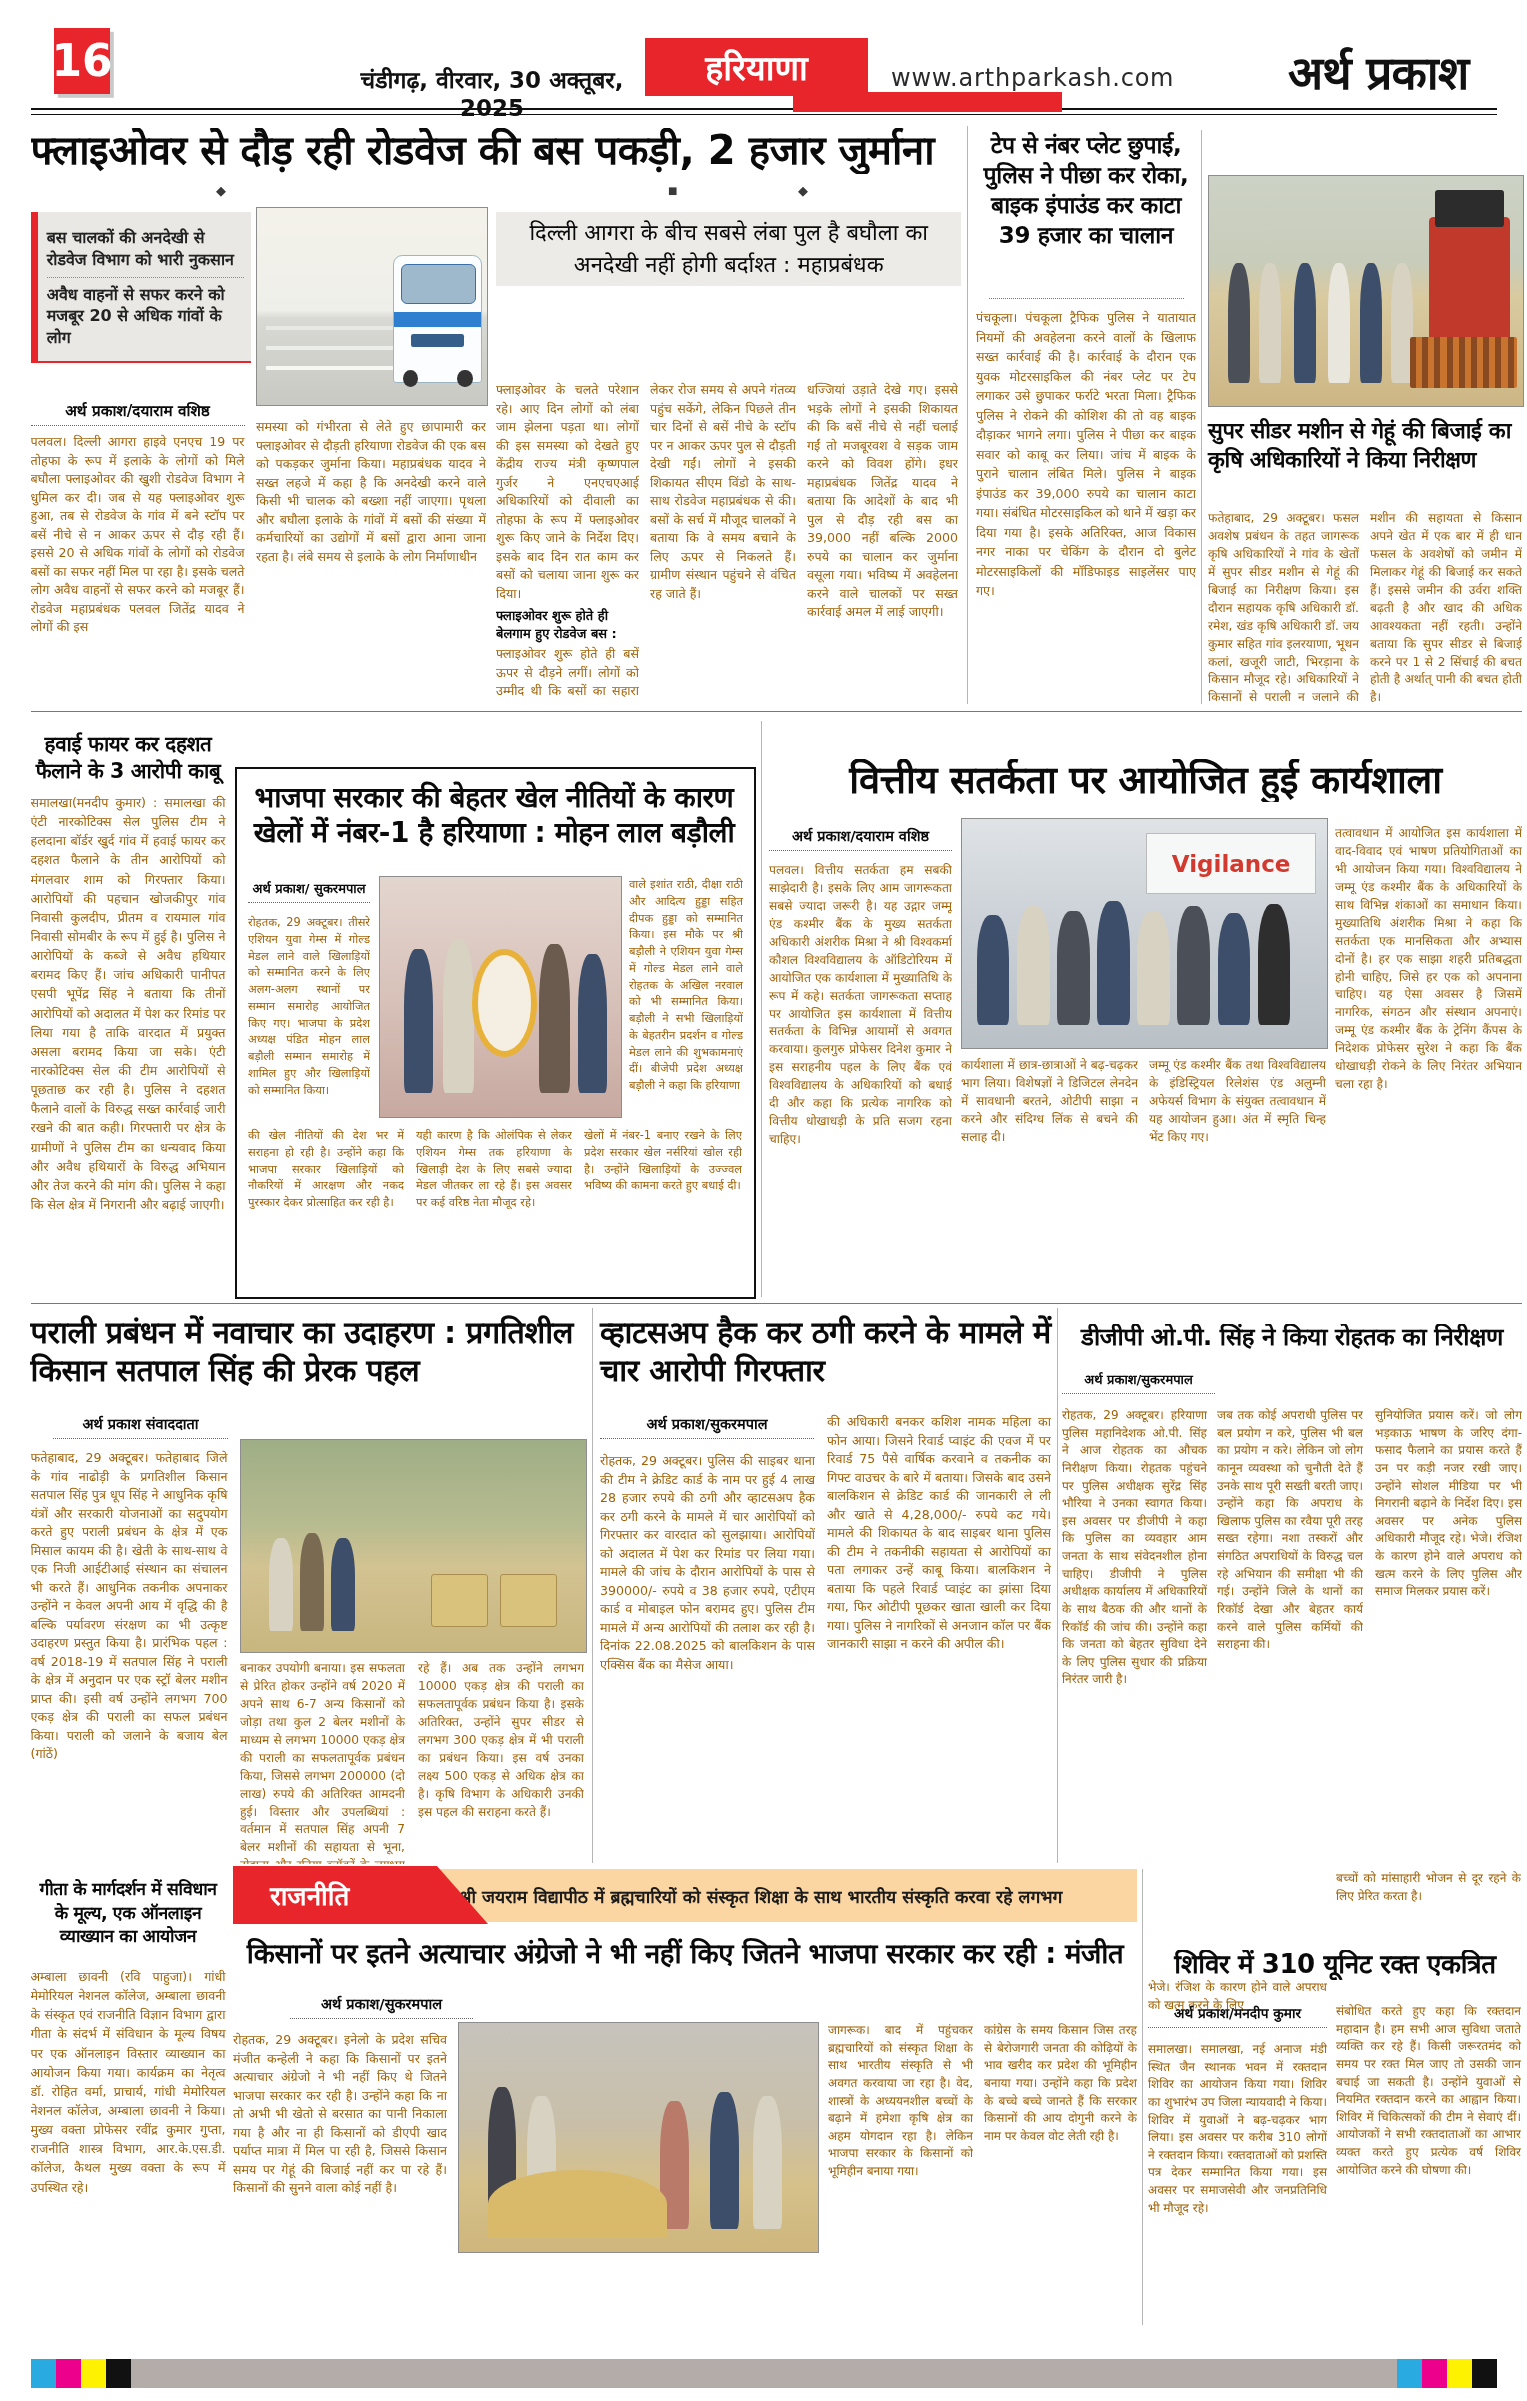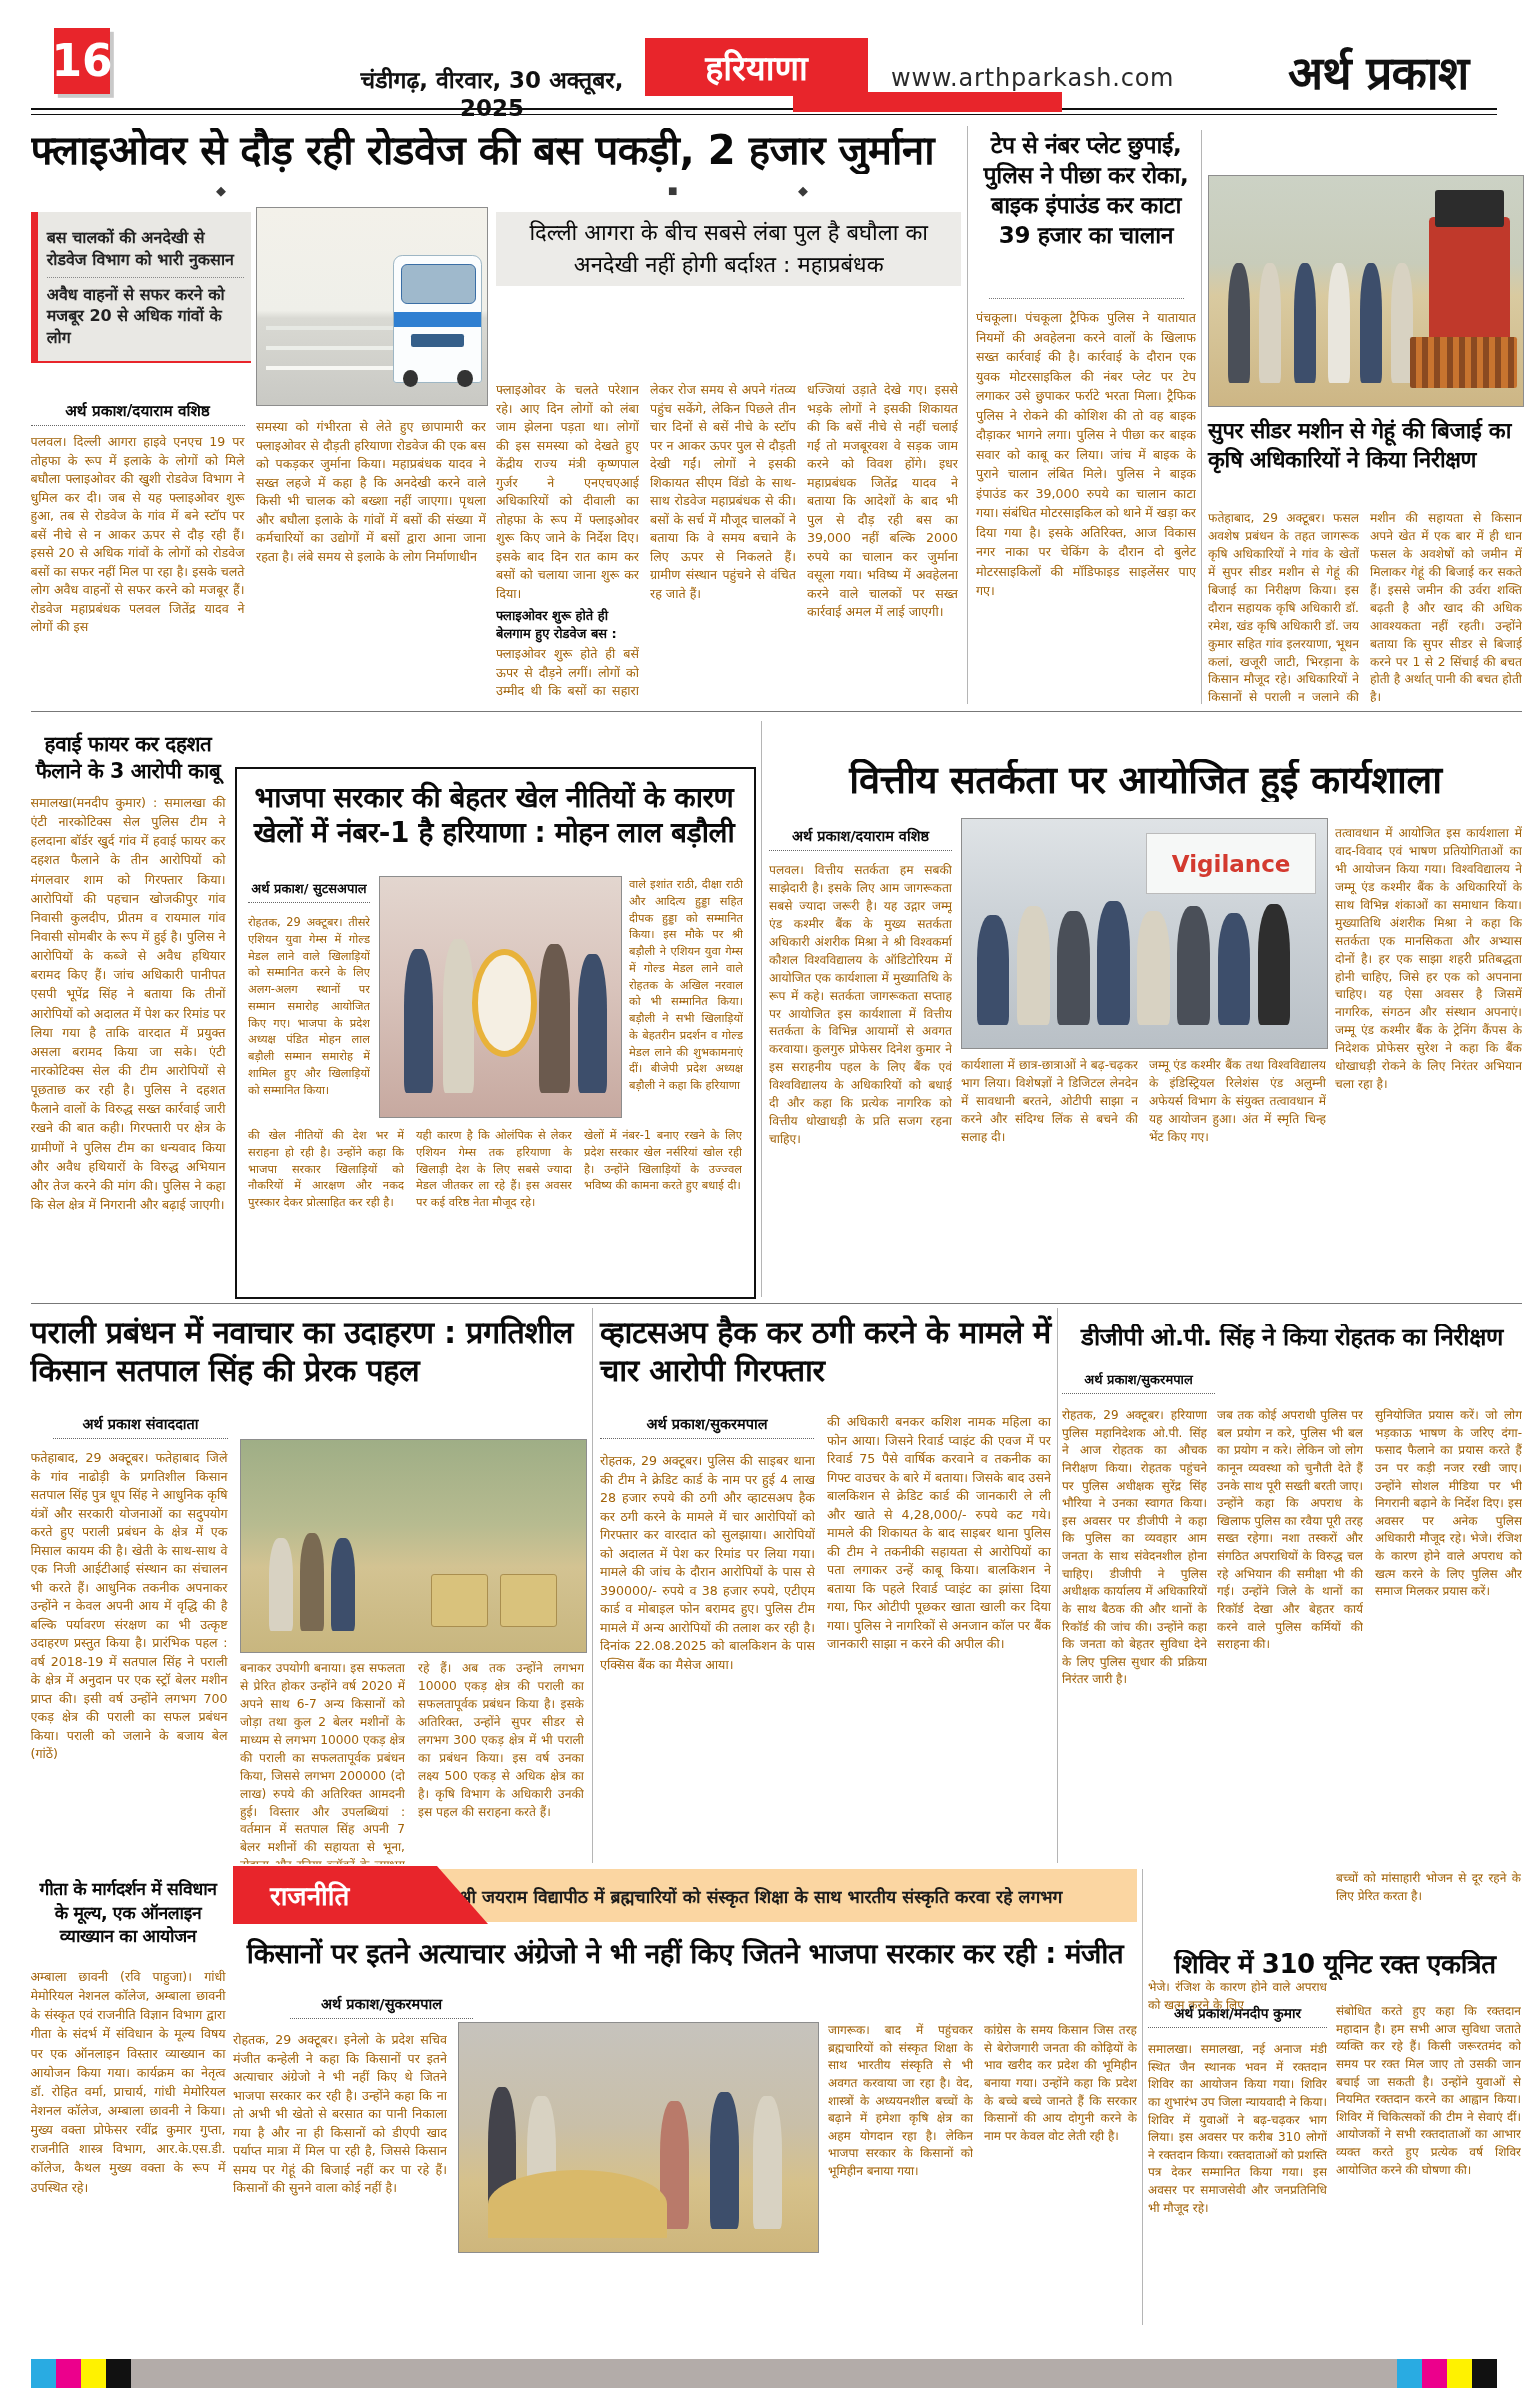--- a/index.html
+++ b/index.html
@@ -136,21 +136,21 @@
 <div class="abs bt" style="left:1208px;top:510px;width:151px;height:192px;font-size:12.2px;">फतेहाबाद, 29 अक्टूबर। फसल अवशेष प्रबंधन के तहत जागरूक कृषि अधिकारियों ने गांव के खेतों में सुपर सीडर मशीन से गेहूं की बिजाई का निरीक्षण किया। इस दौरान सहायक कृषि अधिकारी डॉ. रमेश, खंड कृषि अधिकारी डॉ. जय कुमार सहित गांव इलरयाणा, भूथन कलां, खजूरी जाटी, भिरड़ाना के किसान मौजूद रहे। अधिकारियों ने किसानों से पराली न जलाने की अपील की।</div>
 <div class="abs bt" style="left:1370px;top:510px;width:152px;height:192px;font-size:12.2px;">मशीन की सहायता से किसान अपने खेत में एक बार में ही धान फसल के अवशेषों को जमीन में मिलाकर गेहूं की बिजाई कर सकते हैं। इससे जमीन की उर्वरा शक्ति बढ़ती है और खाद की अधिक आवश्यकता नहीं रहती। उन्होंने बताया कि सुपर सीडर से बिजाई करने पर 1 से 2 सिंचाई की बचत होती है अर्थात् पानी की बचत होती है।</div>
 
 <div class="abs rule" style="left:30.5px;top:711px;width:1491px;height:0.8px;background:#777;"></div>
 
 <div class="abs hl ctr" style="left:30.5px;top:731px;width:195px;font-size:20.6px;line-height:1.3;">हवाई फायर कर दहशत फैलाने के 3 आरोपी काबू</div>
 <div class="abs bt" style="left:30.5px;top:793px;width:195px;height:496px;line-height:1.52;">समालखा(मनदीप कुमार) : समालखा की एंटी नारकोटिक्स सेल पुलिस टीम ने हलदाना बॉर्डर खुर्द गांव में हवाई फायर कर दहशत फैलाने के तीन आरोपियों को मंगलवार शाम को गिरफ्तार किया। आरोपियों की पहचान खोजकीपुर गांव निवासी कुलदीप, प्रीतम व रायमाल गांव निवासी सोमबीर के रूप में हुई है। पुलिस ने आरोपियों के कब्जे से अवैध हथियार बरामद किए हैं। जांच अधिकारी पानीपत एसपी भूपेंद्र सिंह ने बताया कि तीनों आरोपियों को अदालत में पेश कर रिमांड पर लिया गया है ताकि वारदात में प्रयुक्त असला बरामद किया जा सके। एंटी नारकोटिक्स सेल की टीम आरोपियों से पूछताछ कर रही है। पुलिस ने दहशत फैलाने वालों के विरुद्ध सख्त कार्रवाई जारी रखने की बात कही। गिरफ्तारी पर क्षेत्र के ग्रामीणों ने पुलिस टीम का धन्यवाद किया और अवैध हथियारों के विरुद्ध अभियान और तेज करने की मांग की। पुलिस ने कहा कि सेल क्षेत्र में निगरानी और बढ़ाई जाएगी।</div>
 
 <div class="abs blackbox" style="left:235px;top:767px;width:517px;height:528px;"></div>
 <div class="abs hl ctr" style="left:246px;top:780px;width:496px;font-size:28px;line-height:1.25;">भाजपा सरकार की बेहतर खेल नीतियों के कारण खेलों में नंबर-1 है हरियाणा : मोहन लाल बड़ौली</div>
-<div class="abs byl" style="left:248px;top:879px;width:122px;font-size:13px;">अर्थ प्रकाश/ सुटसअपाल</div>
+<div class="abs byl" style="left:248px;top:879px;width:122px;font-size:13px;">अर्थ प्रकाश/ सुकरमपाल</div>
 <div class="abs bt" style="left:248px;top:914px;width:122px;height:200px;font-size:11.4px;">रोहतक, 29 अक्टूबर। तीसरे एशियन युवा गेम्स में गोल्ड मेडल लाने वाले खिलाड़ियों को सम्मानित करने के लिए अलग-अलग स्थानों पर सम्मान समारोह आयोजित किए गए। भाजपा के प्रदेश अध्यक्ष पंडित मोहन लाल बड़ौली सम्मान समारोह में शामिल हुए और खिलाड़ियों को सम्मानित किया।</div>
 <div class="photo p-sports" style="left:379px;top:876px;width:241px;height:240px;">
   <div class="person blue" style="left:10%;height:60%;width:12%;"></div>
   <div class="person light" style="left:26%;height:64%;width:13%;"></div>
   <div class="garland"></div>
   <div class="person" style="left:66%;height:62%;width:13%;background:#6b5a4e;"></div>
   <div class="person blue" style="left:82%;height:58%;width:12%;"></div>
 </div>
 <div class="abs bt" style="left:629px;top:876px;width:114px;height:243px;font-size:11.4px;">वाले इशांत राठी, दीक्षा राठी और आदित्य हुड्डा सहित दीपक हुड्डा को सम्मानित किया। इस मौके पर श्री बड़ौली ने एशियन युवा गेम्स में गोल्ड मेडल लाने वाले रोहतक के अखिल नरवाल को भी सम्मानित किया। बड़ौली ने सभी खिलाड़ियों के बेहतरीन प्रदर्शन व गोल्ड मेडल लाने की शुभकामनाएं दीं। बीजेपी प्रदेश अध्यक्ष बड़ौली ने कहा कि हरियाणा</div>
 <div class="abs bt" style="left:248px;top:1127px;width:156px;height:159px;font-size:11.4px;">की खेल नीतियों की देश भर में सराहना हो रही है। उन्होंने कहा कि भाजपा सरकार खिलाड़ियों को नौकरियों में आरक्षण और नकद पुरस्कार देकर प्रोत्साहित कर रही है।</div>

